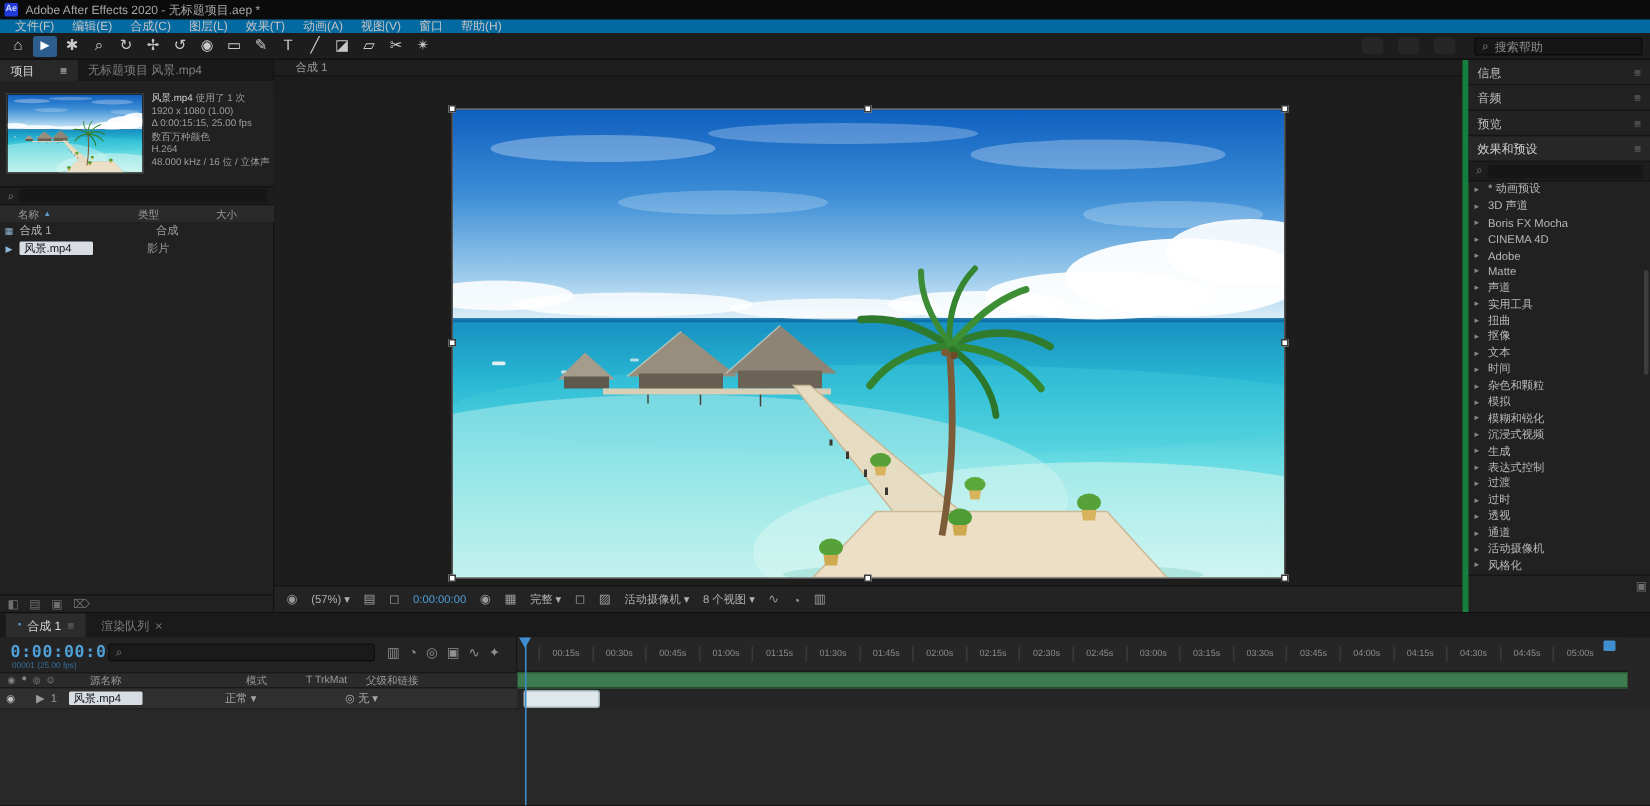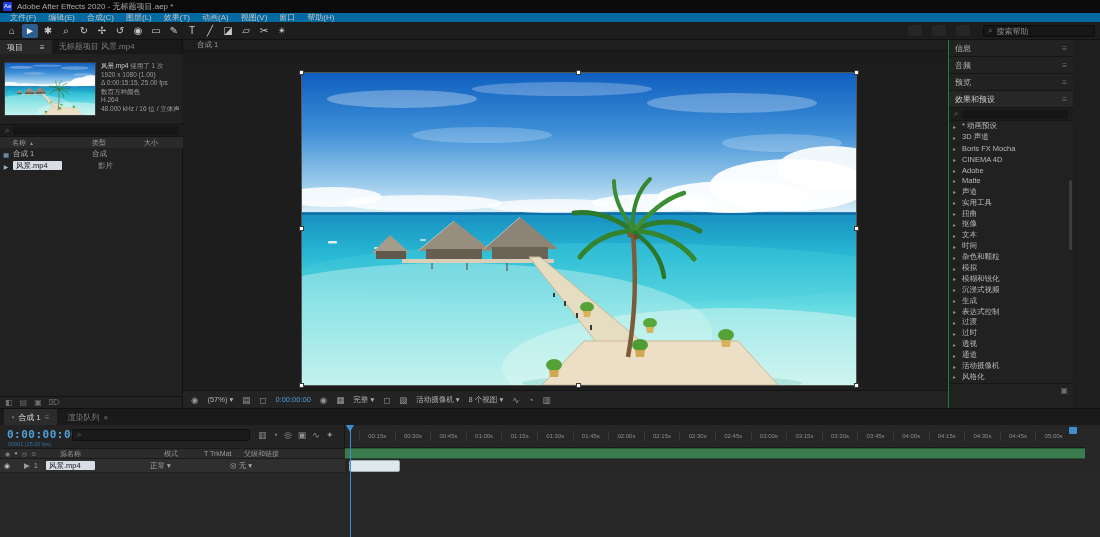--- a/index.html
+++ b/index.html
@@ -35,42 +35,42 @@
   .pv-name{color:#d0d0d0}
   .psearch{position:absolute;left:0;top:84px;width:183px;height:13px;border-top:1px solid #141414;border-bottom:1px solid #141414;display:flex;align-items:center;gap:4px;padding:0 5px;background:#1d1d1d;font-size:8px;color:#777}
   .psearch .field{flex:1;height:9px;background:#161616;border-radius:2px}
   .phead{position:absolute;left:0;top:97px;width:183px;height:11px;background:#2a2a2a;display:flex;align-items:center;font-size:7px;color:#9a9a9a}
   .phead .c-name{width:92px;padding-left:12px;display:flex;gap:3px;align-items:center}
   .phead .c-type{width:52px}
   .phead .c-size{width:30px}
   .prow{position:absolute;left:0;width:183px;height:12px;display:flex;align-items:center;font-size:7.5px;color:#b5b5b5}
   .prow .ric{width:12px;text-align:center;font-size:6px;color:#8fb7d8}
   .prow .rname{width:80px;padding-left:1px;white-space:nowrap}
-  .prow .rtype{width:52px;color:#9a9a9a}
+  .prow .rtype{width:52px;margin-left:12px;color:#9a9a9a}
   .name-sel{background:#d7dde3;color:#15181c;border-radius:1px;padding:0 14px 0 3px;font-size:7.5px}
   .pfooter{position:absolute;left:0;bottom:0;width:183px;height:12px;border-top:1px solid #141414;display:flex;align-items:center;gap:7px;padding-left:5px;font-size:8px;color:#6f6f6f}
 
   
   .center-panel{left:183px;top:40px;width:792px;height:368px;background:#1c1c1c}
   .vtabs{height:13px;background:#191919;display:flex;align-items:center;font-size:8px;gap:2px;padding-left:6px}
   .vtab{padding:0 8px;height:13px;line-height:13px;white-space:nowrap}
   .vtab.active{background:#2b2b2b;color:#d8d8d8}
   .vtab.inactive{color:#7d7d7d}
   .vcrumb{height:11px;background:#1e1e1e;border-bottom:1px solid #151515;font-size:7.5px;color:#9a9a9a;display:flex;align-items:center;padding-left:14px}
   .stage{position:absolute;left:0;top:24px;width:792px;height:326px;background:#1d1d1d}
   .comp-image{position:absolute;left:119px;top:9px;width:554px;height:312px;background:#fff;outline:1px solid #555}
   .comp-image svg{display:block;width:100%;height:100%}
   .handle{position:absolute;width:5px;height:5px;background:#fff;border:1px solid #3a3a3a;z-index:3}
   .vstatus{position:absolute;left:0;top:350px;width:792px;height:18px;background:#232323;border-top:1px solid #141414;display:flex;align-items:center;gap:9px;padding-left:8px;font-size:7.5px;color:#9f9f9f;white-space:nowrap}
   .vstatus .ico{font-size:8.5px;color:#9a9a9a}
   .vstatus .blue{color:#4f9fd8}
   .vstatus .dd{color:#b0b0b0}
 
   
-  .right-panel{left:948px;top:40px;width:125px;height:368px;background:#212121;border-left:1px solid #15803d}
+  .right-panel{left:975px;top:40px;width:125px;height:368px;background:#212121;border-left:4px solid #15803d}
   .rp-head{height:17px;border-bottom:1px solid #161616;display:flex;align-items:center;justify-content:space-between;padding:0 6px;font-size:8px;color:#bdbdbd;background:#222}
   .rp-head .hmenu{color:#6f6f6f;font-size:8px}
   .rp-head.fx{background:#272727;color:#d3d3d3}
   .fx-search{height:13px;display:flex;align-items:center;gap:4px;padding:0 5px;border-bottom:1px solid #161616;background:#1d1d1d;font-size:8px;color:#777}
   .fx-search .field{flex:1;height:9px;background:#161616;border-radius:2px}
   .fx-list{position:absolute;left:0;top:81px;width:125px;height:262px;overflow:hidden}
   .fx-row{height:10.9px;display:flex;align-items:center;gap:3px;padding-left:4px;font-size:7.5px;color:#b8b8b8;white-space:nowrap}
   .fx-row .tri{color:#8a8a8a;font-size:6px;width:6px}
   .fx-scroll{position:absolute;right:1px;top:140px;width:3px;height:70px;background:#3d3d3d;border-radius:2px}
   .fx-footer{position:absolute;left:0;top:343px;width:125px;height:13px;border-top:1px solid #161616;display:flex;justify-content:flex-end;align-items:center;padding-right:6px;font-size:8px;color:#6f6f6f}

